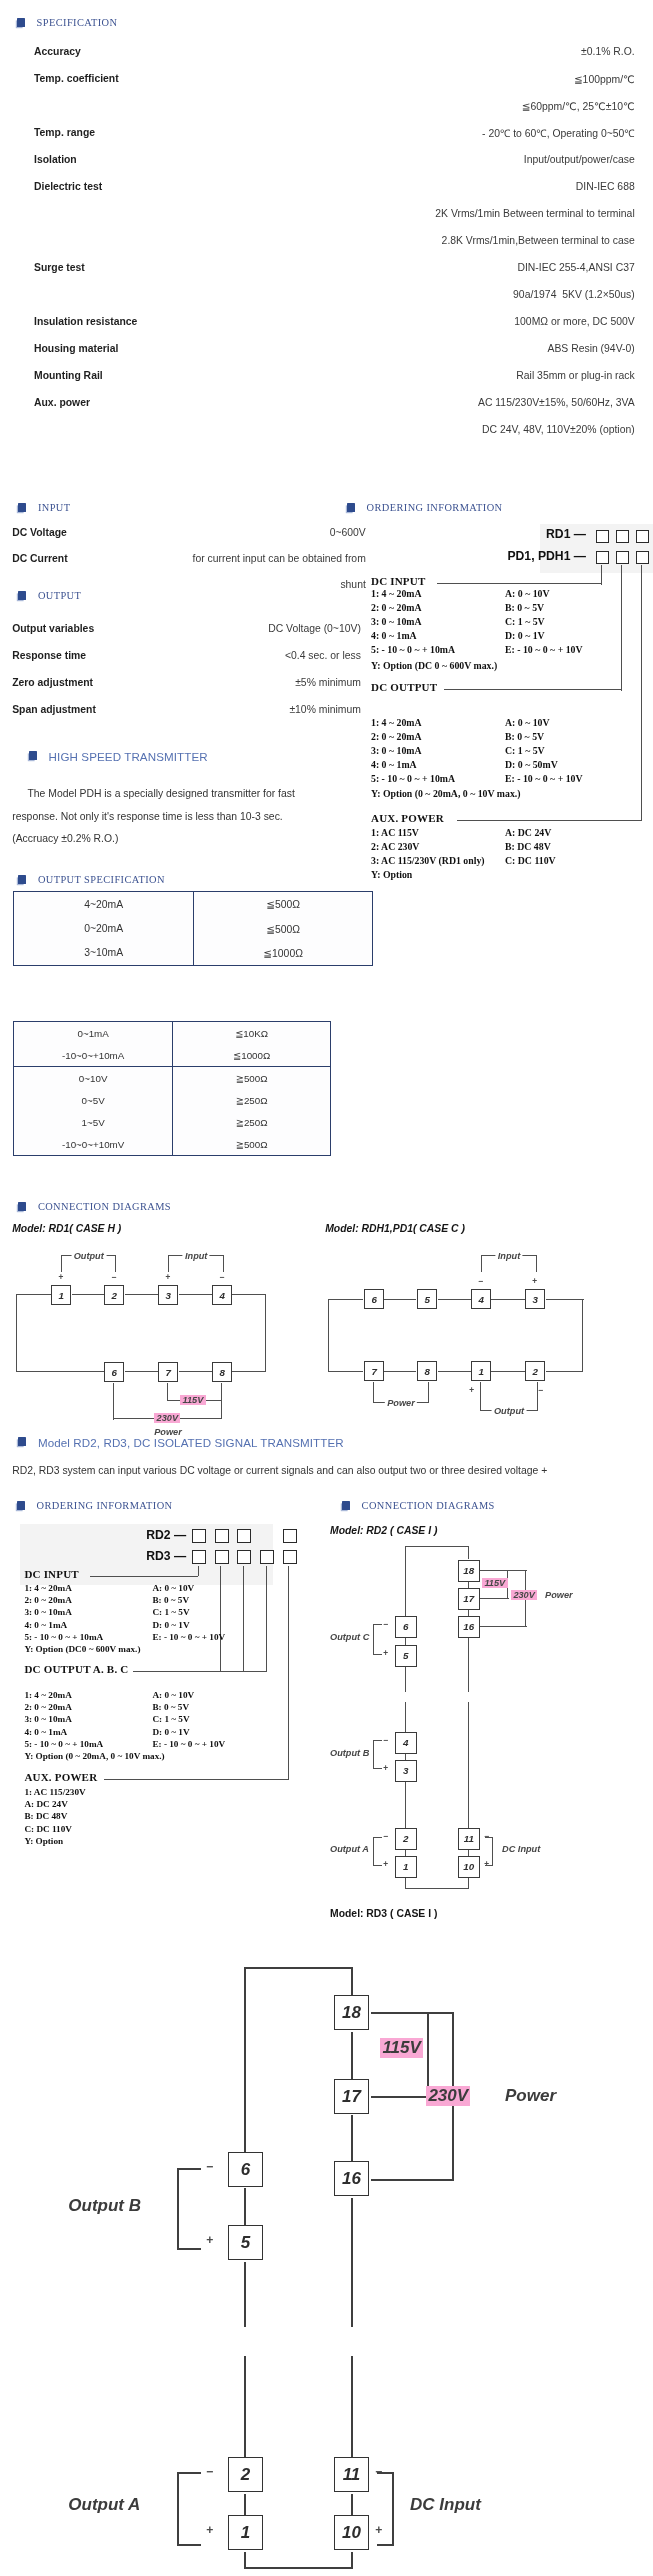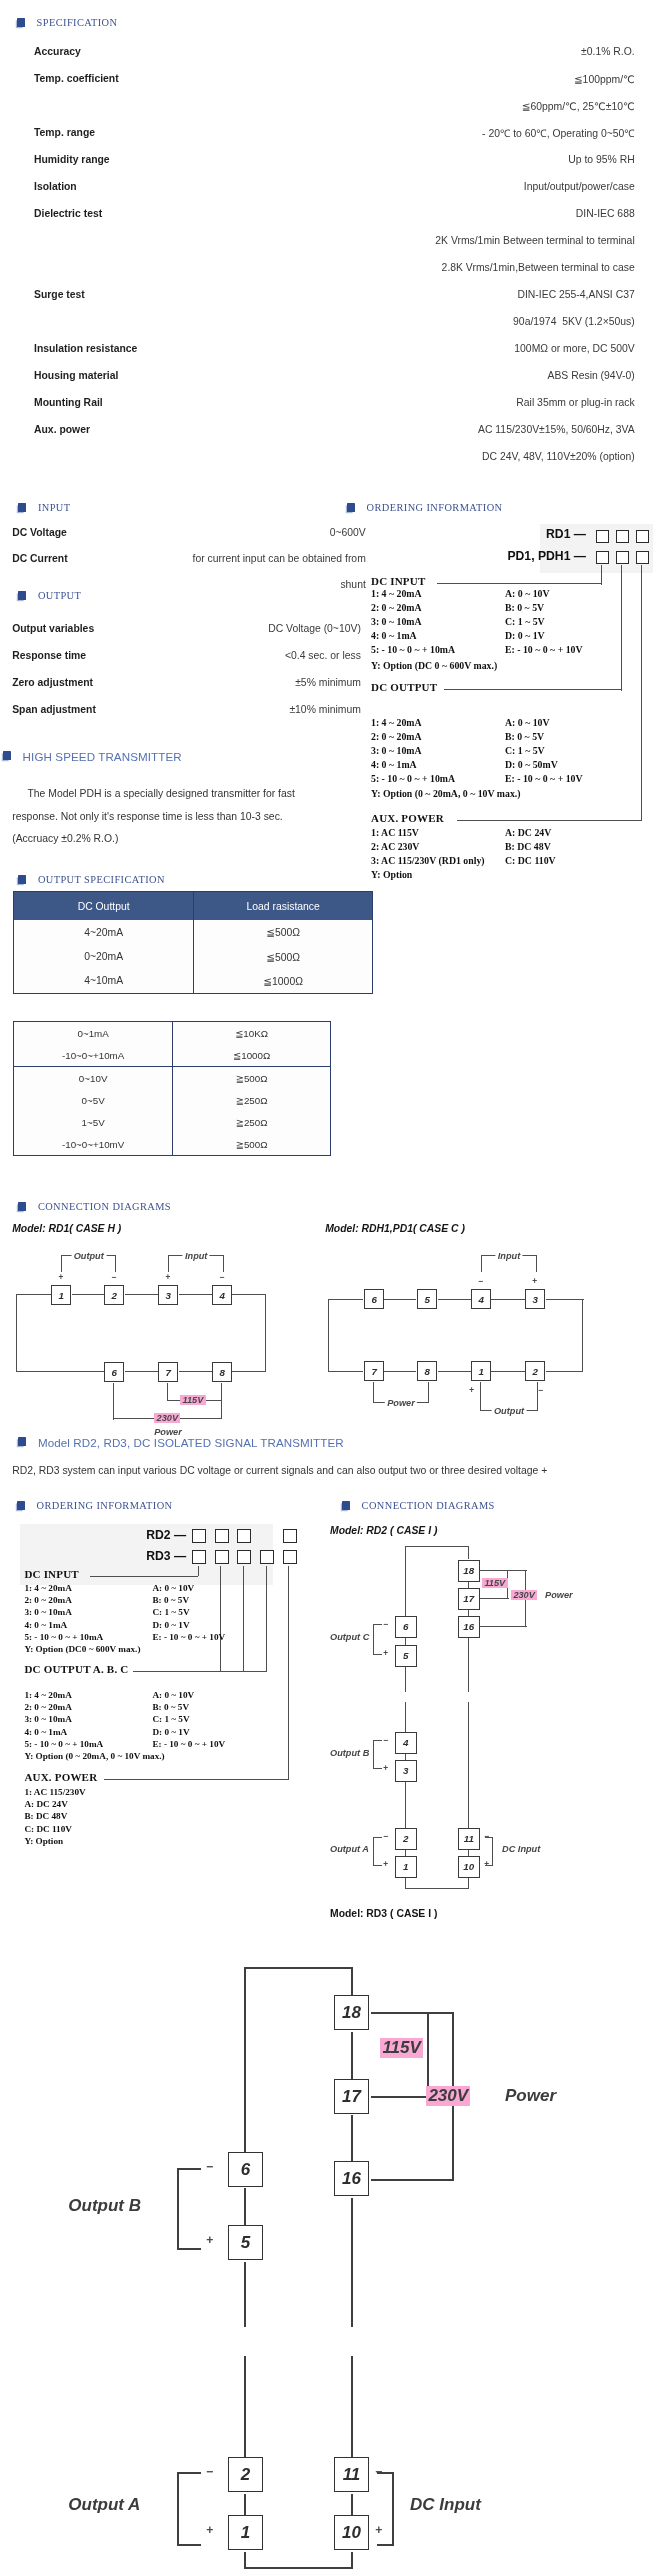--- a/index.html
+++ b/index.html
@@ -93,24 +93,20 @@
       <div class="row">
         <span class="lbl"></span>
         <span class="val">≦60ppm/℃, 25℃±10℃</span>
       </div>
 
       <div class="row">
         <span class="lbl">Temp. range</span>
         <span class="val">- 20℃ to 60℃, Operating 0~50℃</span>
       </div>
 
-      <div class="row">
-        <span class="lbl">Humidity range</span>
-        <span class="val">Up to 95% RH</span>
-      </div>
 
       <div class="row">
         <span class="lbl">Isolation</span>
         <span class="val">Input/output/power/case</span>
       </div>
 
       <div class="row">
         <span class="lbl">Dielectric test</span>
         <span class="val">DIN-IEC 688</span>
       </div>
@@ -203,21 +199,21 @@
         <span class="lbl">Zero adjustment</span>
         <span class="val">±5% minimum</span>
       </div>
 
       <div class="row">
         <span class="lbl">Span adjustment</span>
         <span class="val">±10% minimum</span>
       </div>
     </div>
 
-  <div class="sec-h" style="left:3px;top:750px;">
+  <div class="sec-h" style="left:29px;top:750px;">
     <span class="icon-book"></span>
     <span class="sec-title sans">HIGH SPEED TRANSMITTER</span>
   </div>
   <div class="para hs" style="left:12.2px;top:783px;width:360px;">
 
   <div>The Model PDH is a specially designed transmitter for fast</div>
       <div>response. Not only it's response time is less than 10-3 sec.</div>
       <div>(Accruacy ±0.2% R.O.)</div>
     </div>
 
@@ -323,38 +319,34 @@
       </div>
     </div>
   <div class="ord-note" style="left:371px;top:869px;">Y: Option</div>
 
   <div class="sec-h" style="left:18.3px;top:874px;">
     <span class="icon-book"></span>
     <span class="sec-title">OUTPUT SPECIFICATION</span>
   </div>
 
   <div class="table1">
-    <div class="thead">
-      <div class="th">DC Outtput</div>
-      <div class="th">Load rasistance</div>
-    </div>
     <div>
 
         <div class="tr">
           <div class="td">4~20mA</div>
           <div class="td">≦500Ω</div>
         </div>
 
         <div class="tr">
           <div class="td">0~20mA</div>
           <div class="td">≦500Ω</div>
         </div>
 
         <div class="tr">
-          <div class="td">4~10mA</div>
+          <div class="td">3~10mA</div>
           <div class="td">≦1000Ω</div>
         </div>
       </div>
   </div>
 
   <div class="table2">
     <div>
 
         <div class="tr">
           <div class="td">0~1mA</div>

